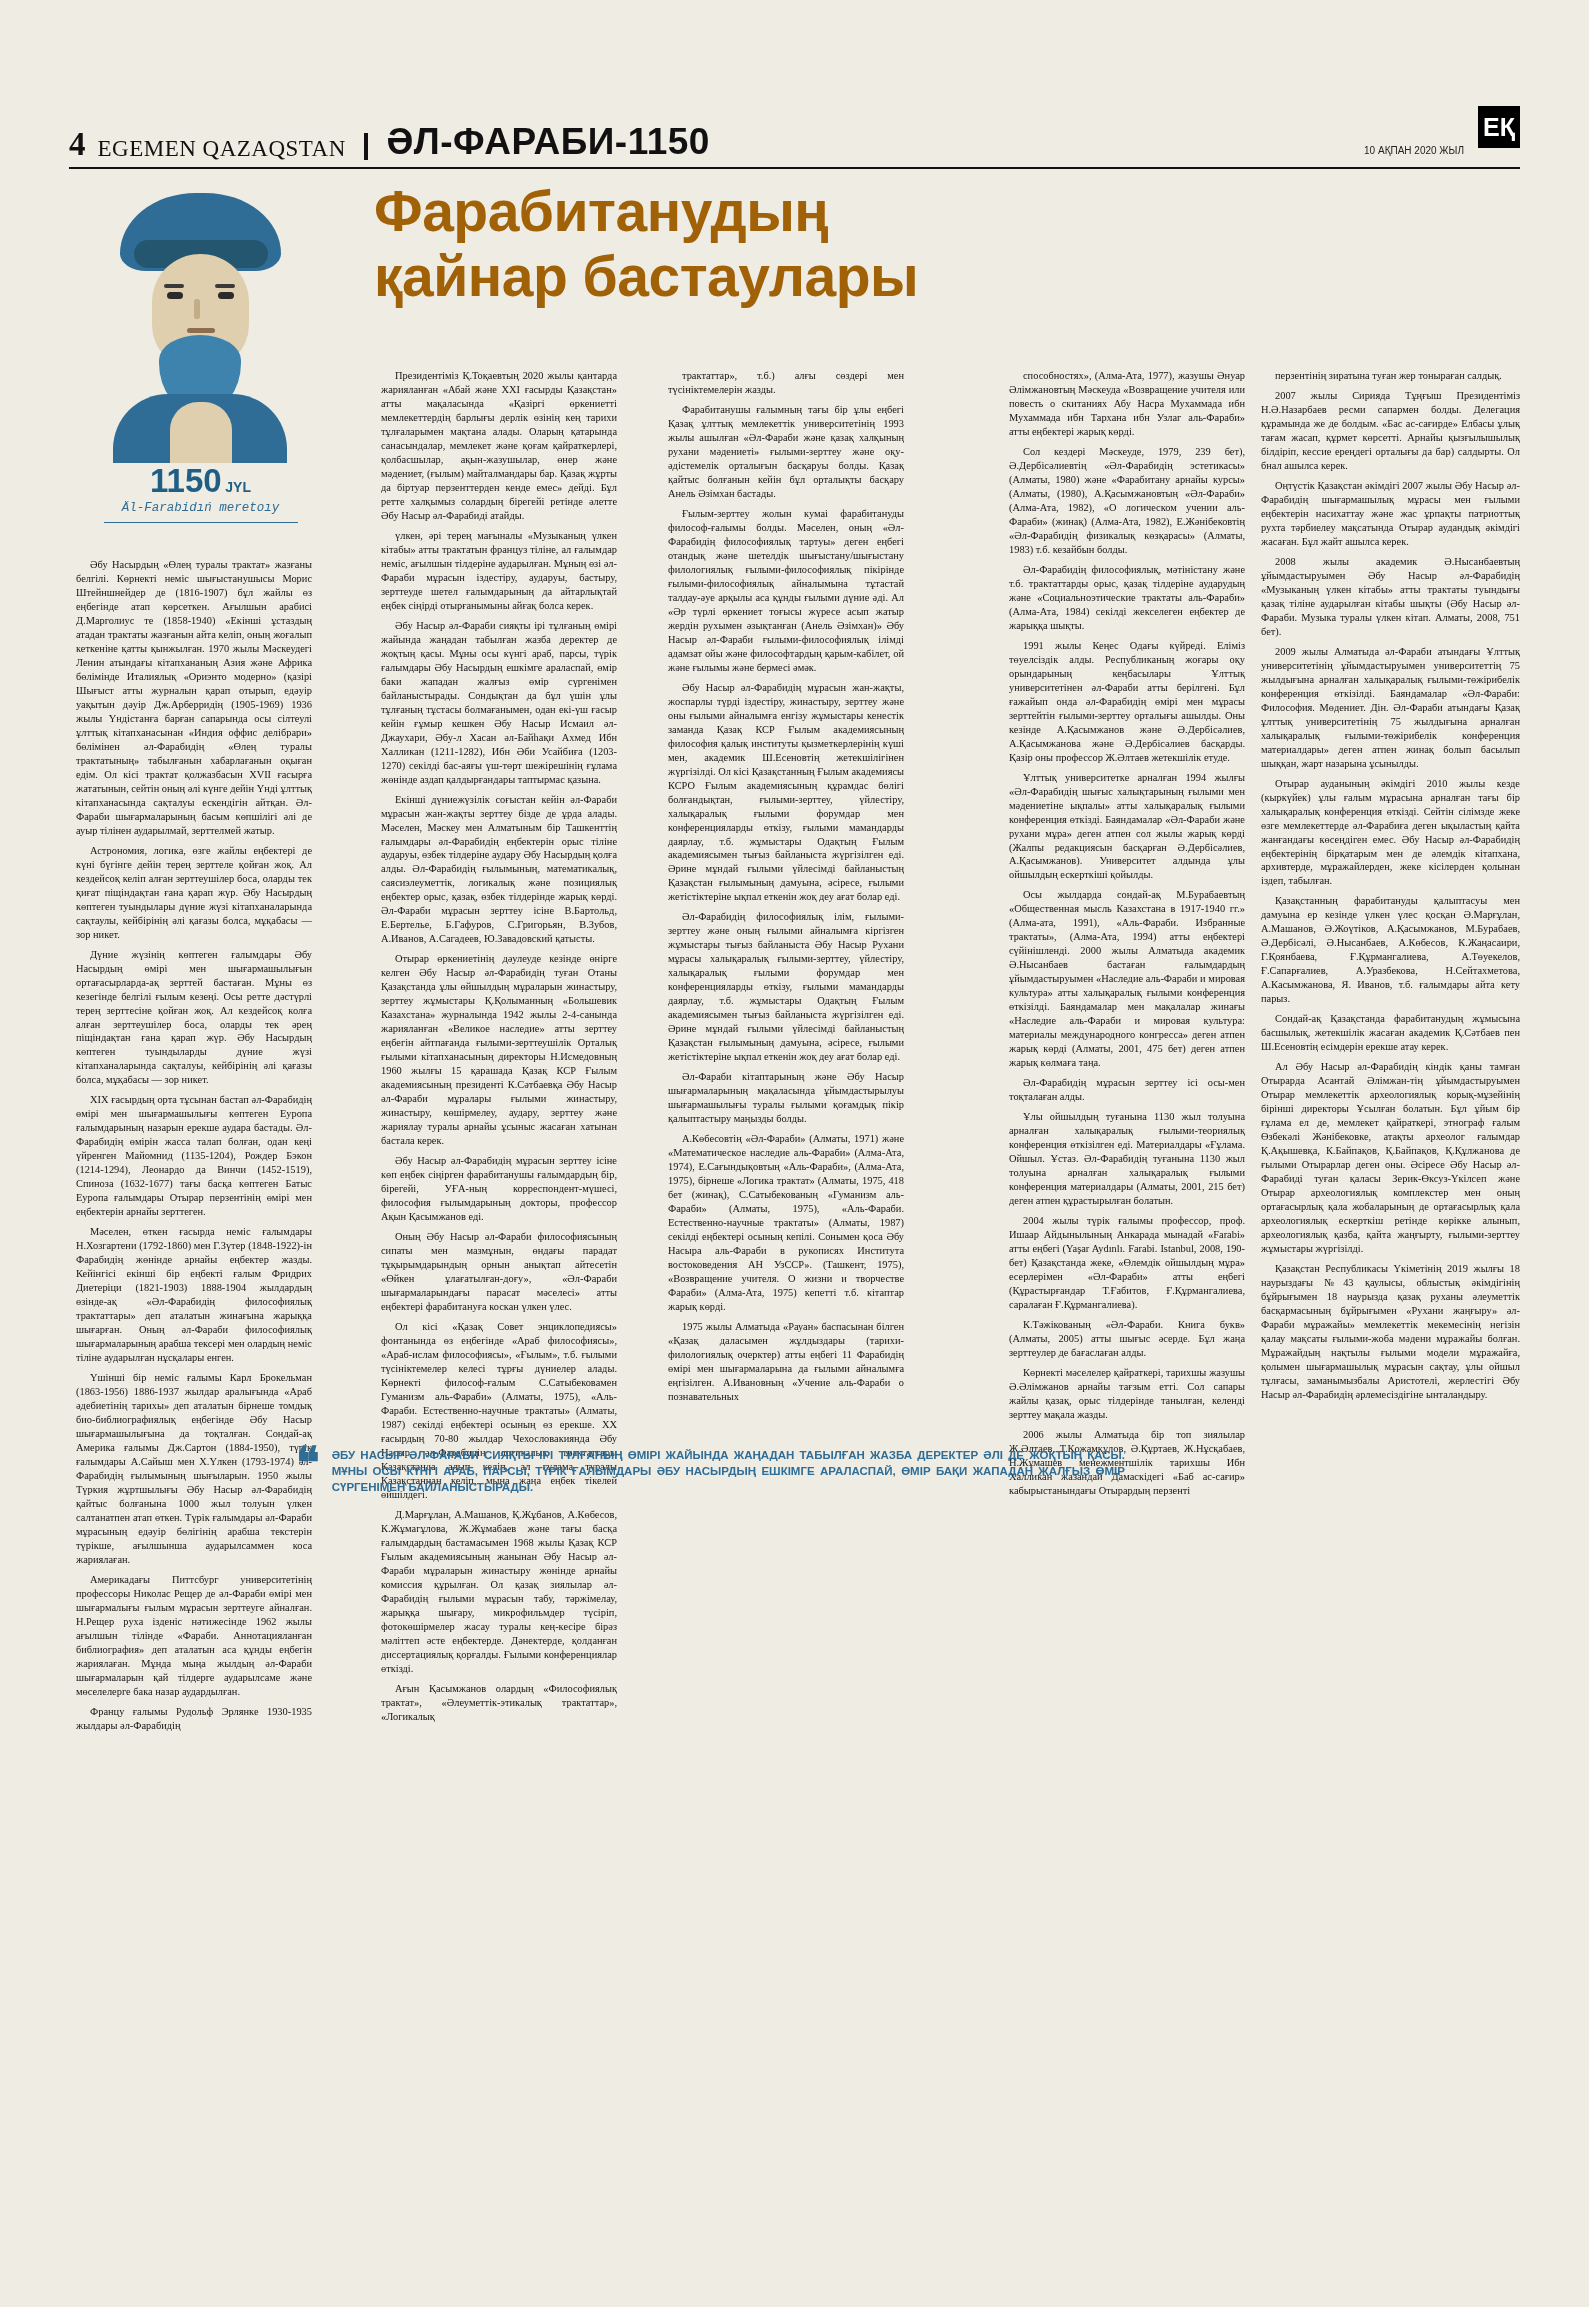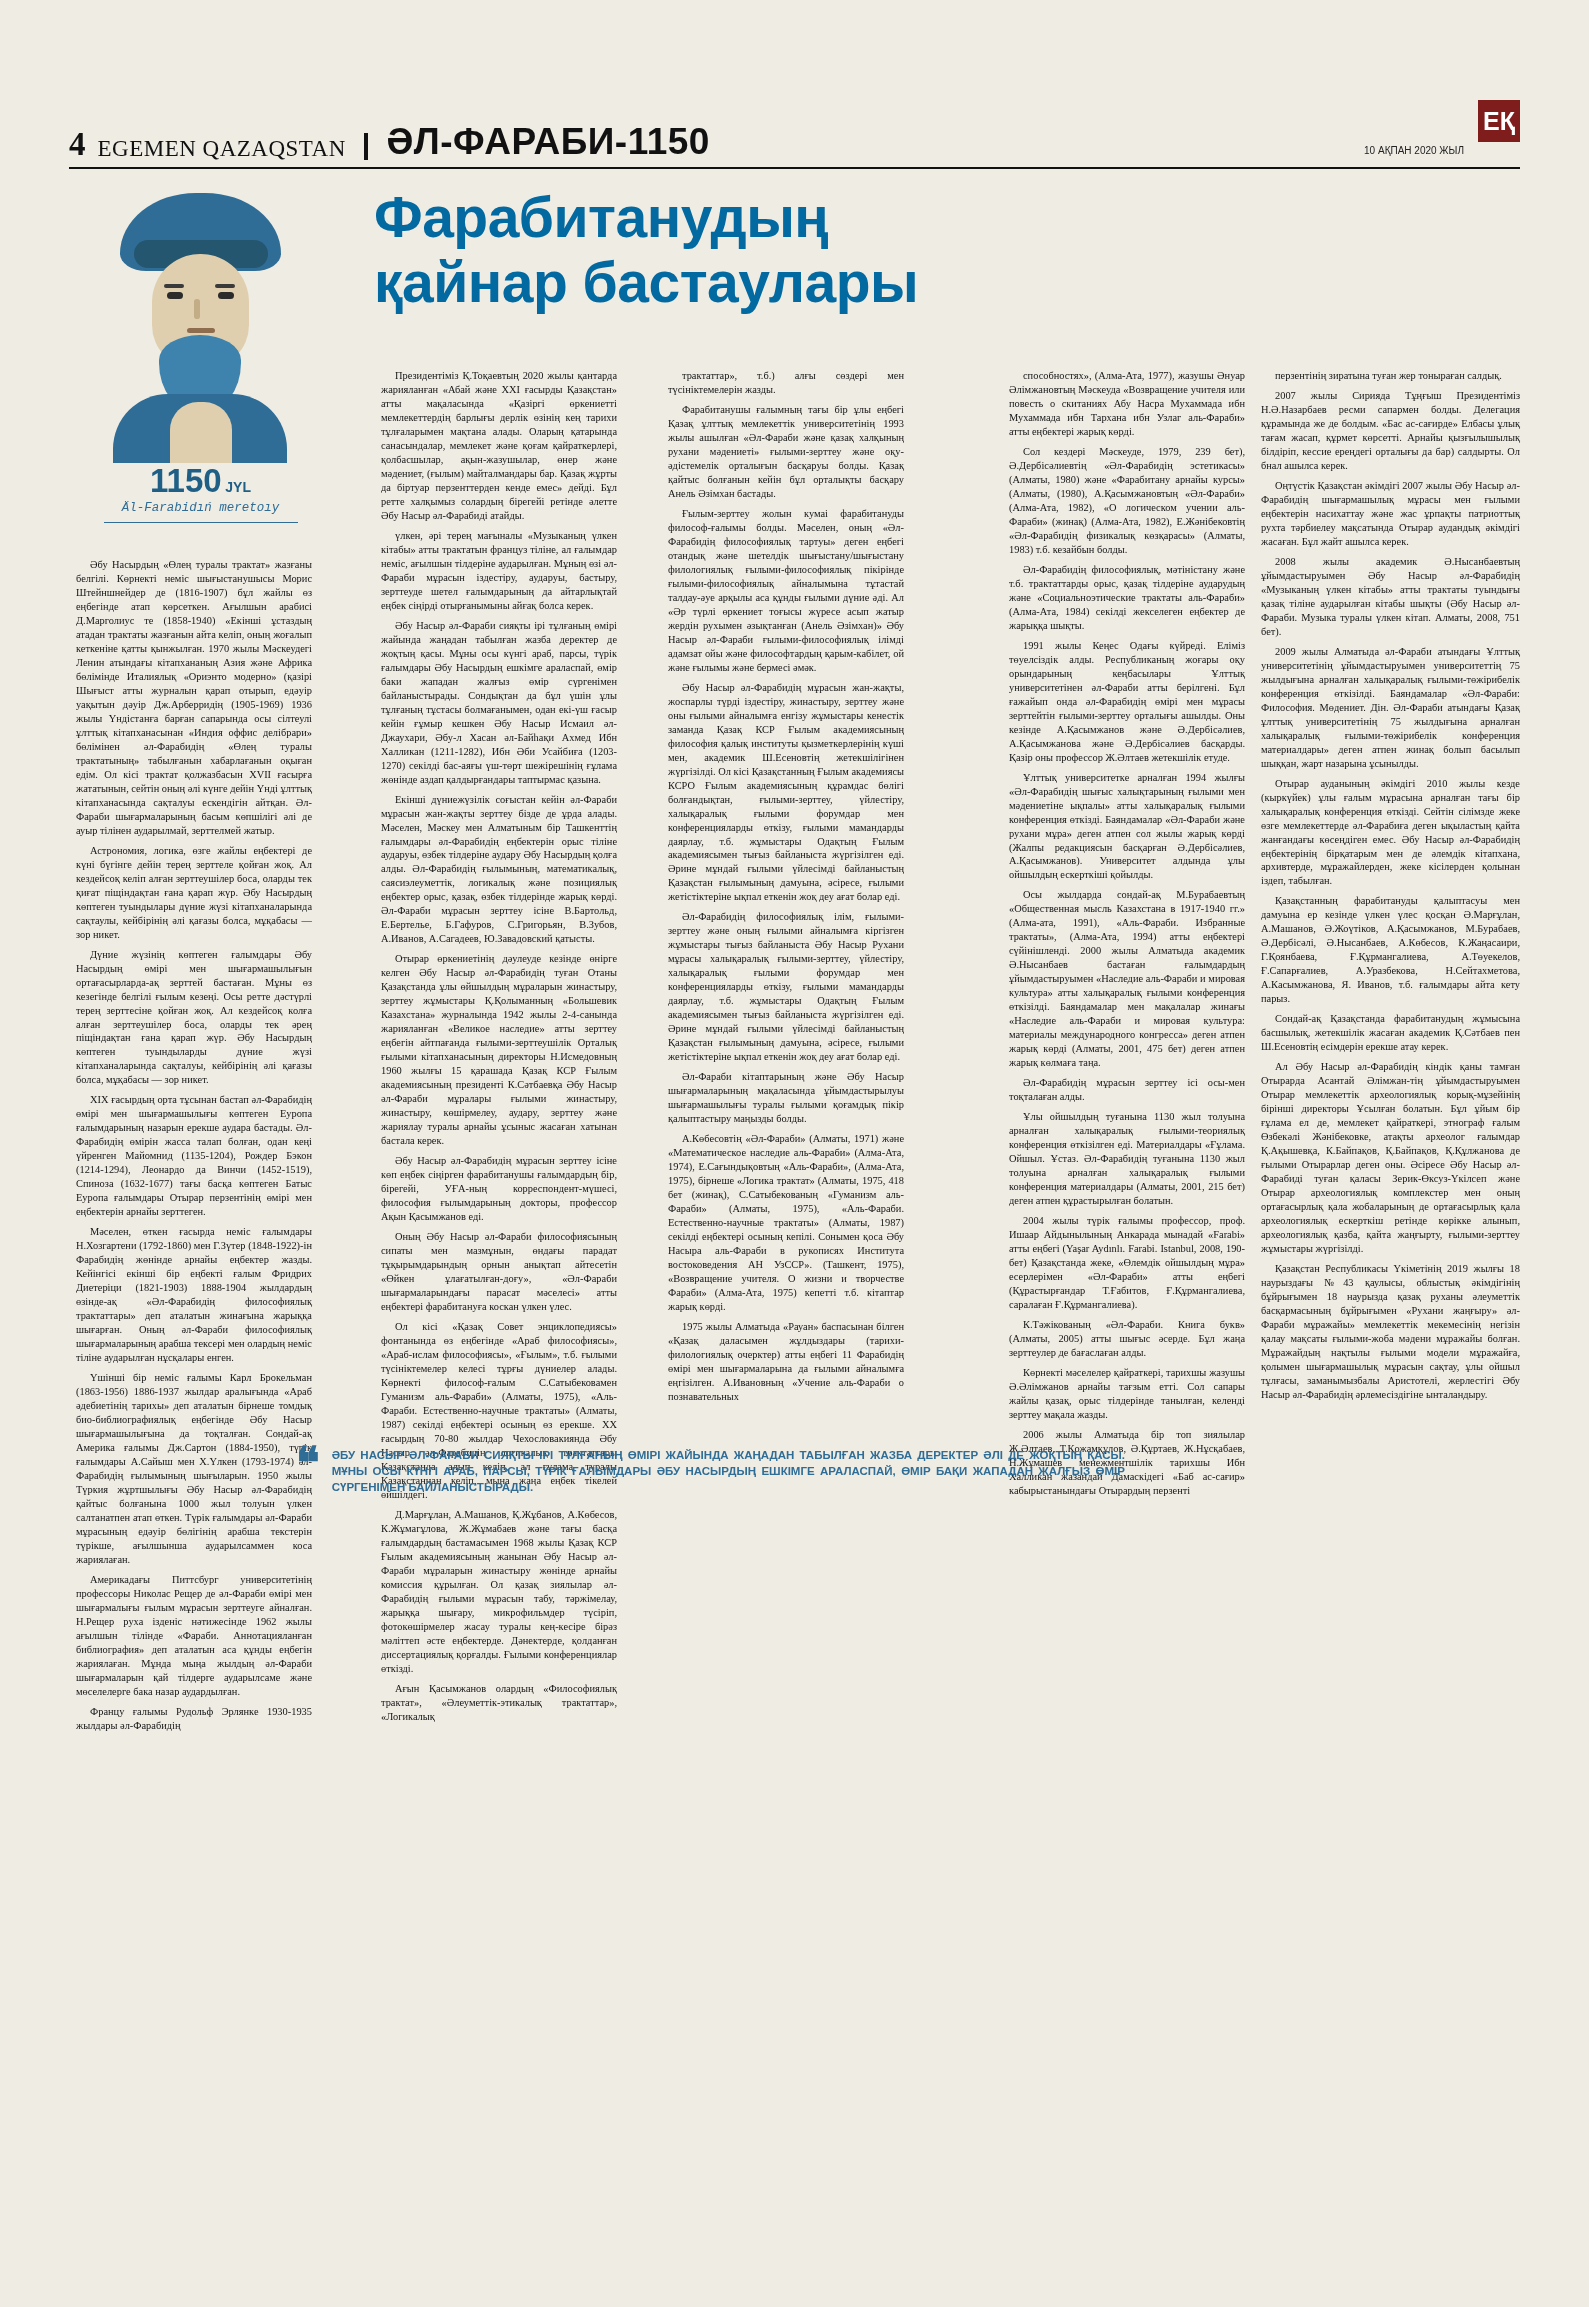--- a/index.html
+++ b/index.html
@@ -66,29 +66,29 @@
     margin-left: auto;
     font-family: "Liberation Sans", sans-serif;
     font-size: 10px;
     color: #222;
     padding-bottom: 4.6px;
     margin-right: 14px;
   }
   .mast-logo {
     width: 42px;
     height: 42px;
-    background: #7f1d1d;
+    background: #000000;
     color: #fff;
     display: flex;
     align-items: center;
     justify-content: center;
     font-family: "Liberation Sans", sans-serif;
     font-size: 25px;
     font-weight: bold;
-    margin-bottom: 19px;
+    margin-bottom: 13px;
   }
   .rule {
     position: absolute;
     left: 69px;
     top: 167px;
     width: 1451px;
     height: 1.8px;
     background: #111;
   }
 
@@ -233,27 +233,27 @@
     margin: 6.5px auto 0;
     width: 194px;
     height: 1.4px;
     background: #2f6d96;
   }
 
   
   .headline {
     position: absolute;
     left: 374px;
-    top: 185px;
+    top: 179px;
     width: 1140px;
     font-family: "Liberation Sans", sans-serif;
     font-size: 57px;
     font-weight: bold;
     line-height: 1.14;
-    color: #0369a1;
+    color: #a16207;
     letter-spacing: -0.5px;
   }
 
   
   .cols {
     position: absolute;
     left: 76px;
     top: 0;
     width: 1444px;
   }

